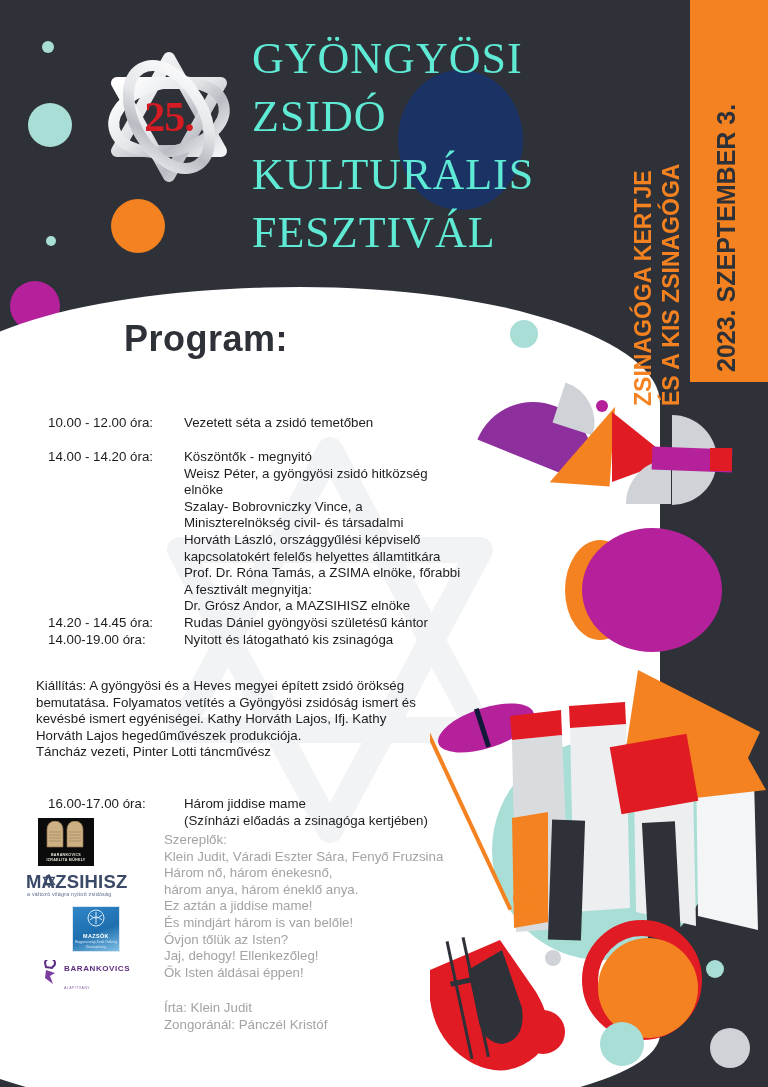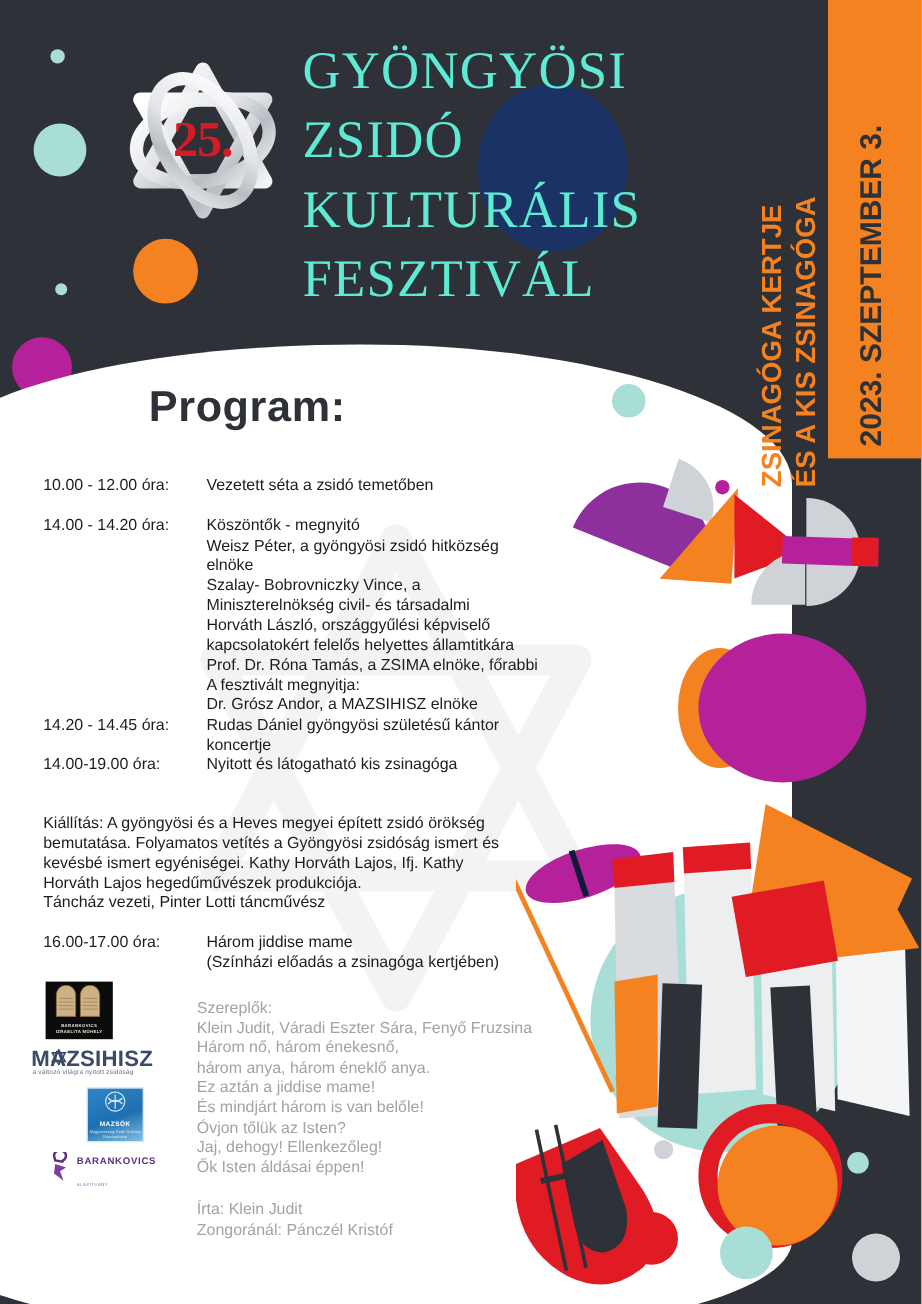--- a/index.html
+++ b/index.html
@@ -93,23 +93,24 @@
 
   
   #program-title{
     position:absolute;left:124px;top:318px;z-index:10;
     color:#2e3137;font-size:36px;font-weight:bold;
     font-family:"Liberation Sans",sans-serif;
     letter-spacing:.5px;
   }
 
   .schedule{
-    position:absolute;left:36px;z-index:10;
+    position:absolute;left:48px;z-index:10;
     color:#1d1d1f;font-size:13.3px;line-height:16.6px;
     font-family:"Liberation Sans",sans-serif;
+    margin-top:19px;
   }
   .srow{display:flex;margin-bottom:0;}
   .stime{width:136px;flex:0 0 136px;}
   .sdesc{flex:1;}
 
   .para{
     position:absolute;left:36px;z-index:10;
     color:#1d1d1f;font-size:13.3px;line-height:16.6px;width:440px;
     font-family:"Liberation Sans",sans-serif;
   }
@@ -332,21 +333,20 @@
         <div>kapcsolatokért felelős helyettes államtitkára</div>
         <div>Prof. Dr. Róna Tamás, a ZSIMA elnöke, főrabbi</div>
         <div>A fesztivált megnyitja:</div>
         <div>Dr. Grósz Andor, a MAZSIHISZ elnöke</div>
       </div>
     </div>
     <div class="srow">
       <div class="stime">14.20 - 14.45 óra:</div>
       <div class="sdesc">
         <div>Rudas Dániel gyöngyösi születésű kántor</div>
-        <div>koncertje</div>
       </div>
     </div>
     <div class="srow">
       <div class="stime">14.00-19.00 óra:</div>
       <div class="sdesc">Nyitott és látogatható kis zsinagóga</div>
     </div>
   </div>
 
   <div class="para" style="top:678px;">
     <div>Kiállítás: A gyöngyösi és a Heves megyei épített zsidó örökség</div>

